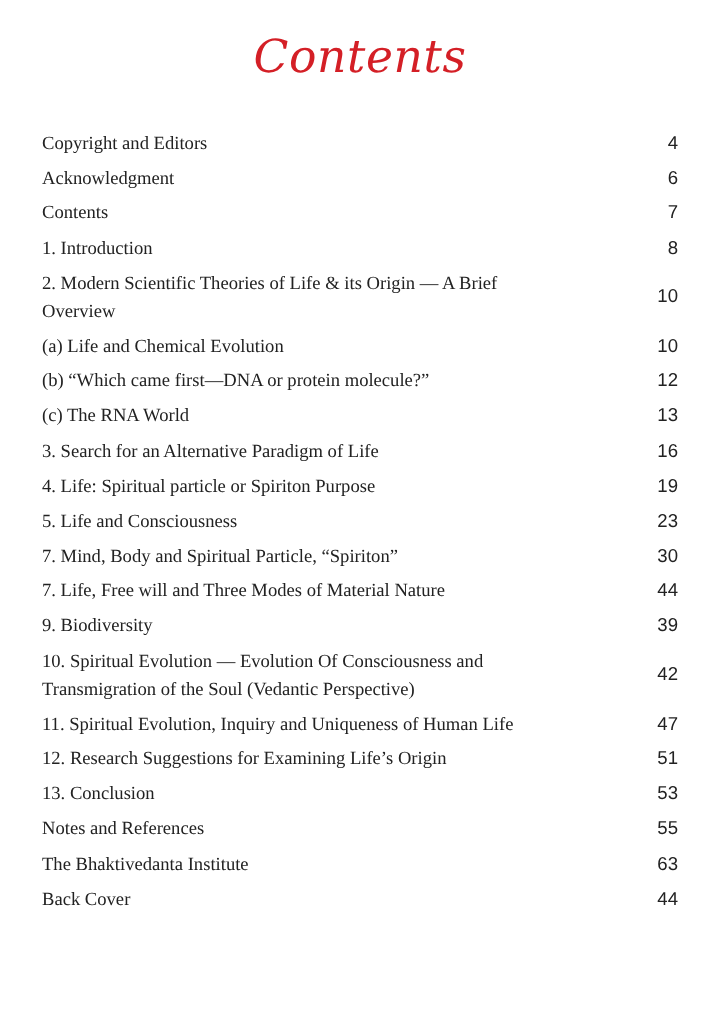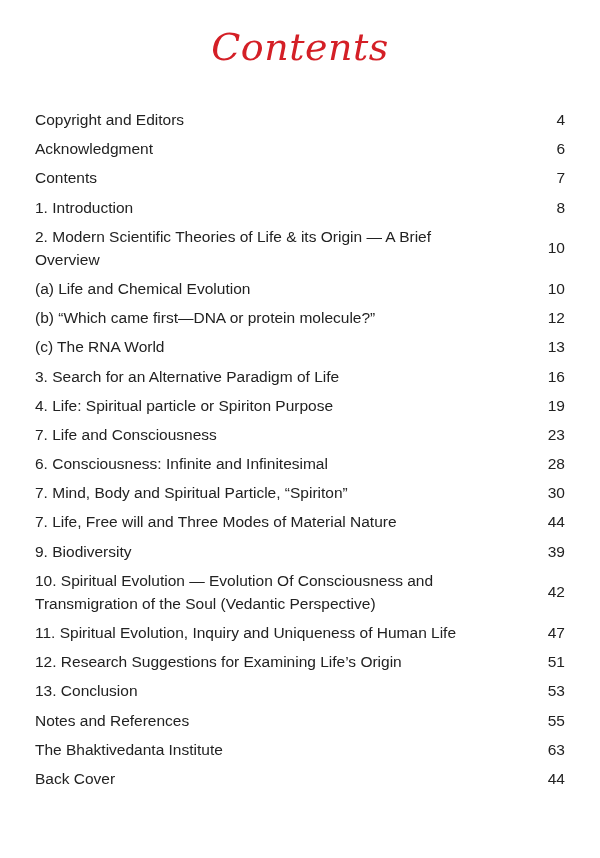--- a/index.html
+++ b/index.html
@@ -43,20 +43,21 @@
       margin-bottom: 6.2px;
     }
     .toc-row.multi {
       margin-bottom: 6.2px;
       align-items: center;
     }
     .toc-title {
       flex: 1 1 auto;
       padding-right: 14px;
       white-space: pre-line;
+      font-family: Liberation Serif, serif;
     }
     .toc-page {
       flex: 0 0 auto;
       text-align: right;
       min-width: 24px;
     }
   </style>
 </head>
 <body>
 
@@ -98,26 +99,22 @@
   </div>
   <div class="toc-row">
     <span class="toc-title">3. Search for an Alternative Paradigm of Life</span>
     <span class="toc-page">16</span>
   </div>
   <div class="toc-row">
     <span class="toc-title">4. Life: Spiritual particle or Spiriton Purpose</span>
     <span class="toc-page">19</span>
   </div>
   <div class="toc-row">
-    <span class="toc-title">7. Life and  Consciousness</span>
+    <span class="toc-title">5. Life and  Consciousness</span>
     <span class="toc-page">23</span>
-  </div>
-  <div class="toc-row">
-    <span class="toc-title">6. Consciousness: Infinite and Infinitesimal</span>
-    <span class="toc-page">28</span>
   </div>
   <div class="toc-row">
     <span class="toc-title">7. Mind, Body and Spiritual Particle, “Spiriton”</span>
     <span class="toc-page">30</span>
   </div>
   <div class="toc-row">
     <span class="toc-title">7. Life, Free will and Three Modes  of Material Nature</span>
     <span class="toc-page">44</span>
   </div>
   <div class="toc-row">

